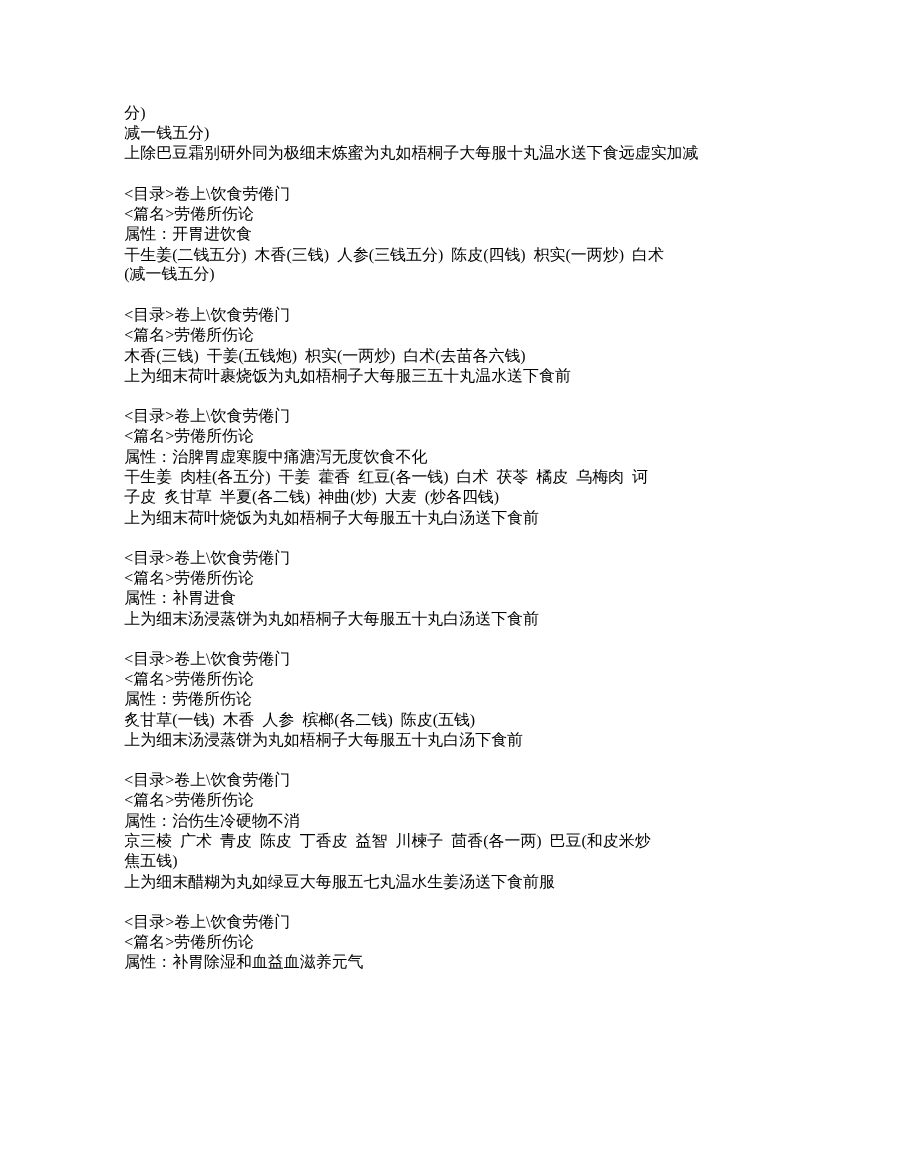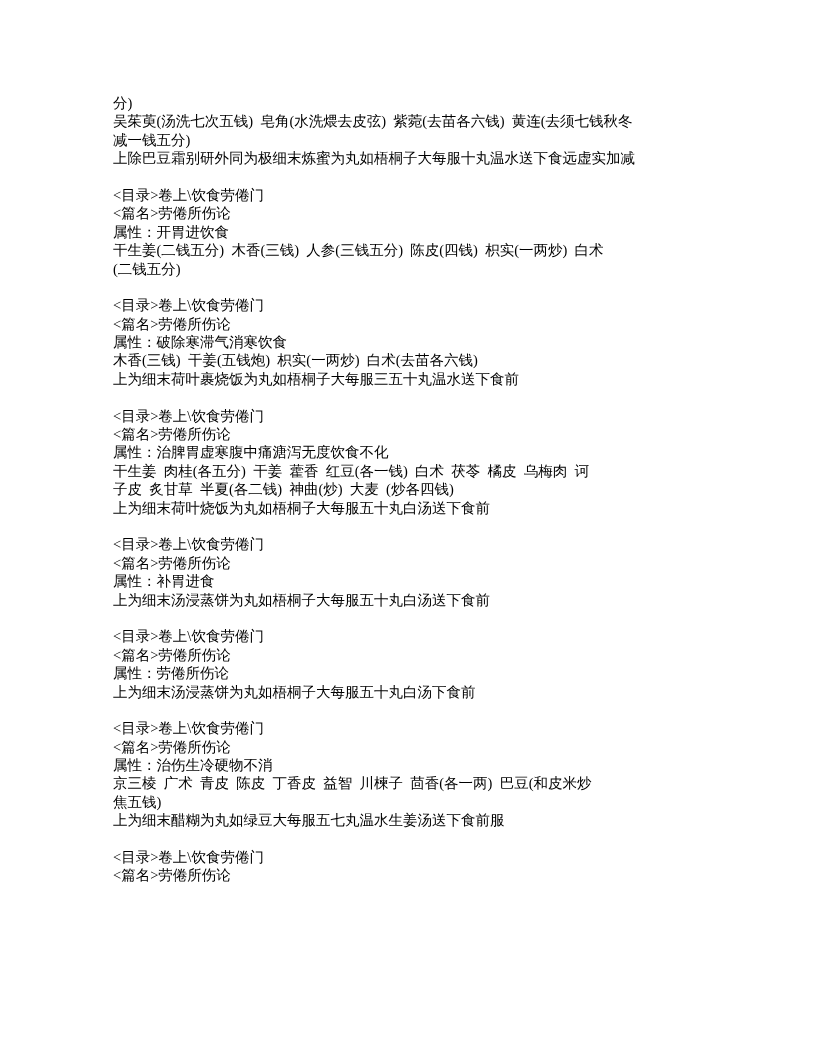--- a/index.html
+++ b/index.html
@@ -36,37 +36,35 @@
   }
 </style>
 </head>
 <body>
 
 <div class="page">
   <div class="content">
 
     <div class="block">
       <div class="line">分)</div>
-      <div class="line">吴茱萸(汤洗七次五钱)  皂角(水洗煨去皮弦)  紫菀(去苗各六钱)  黄连(去须七钱秋冬</div>
       <div class="line">减一钱五分)</div>
       <div class="line">上除巴豆霜别研外同为极细末炼蜜为丸如梧桐子大每服十丸温水送下食远虚实加减</div>
     </div>
 
     <div class="block">
       <div class="line">&lt;目录&gt;卷上\饮食劳倦门</div>
       <div class="line">&lt;篇名&gt;劳倦所伤论</div>
       <div class="line">属性：开胃进饮食</div>
       <div class="line">干生姜(二钱五分)  木香(三钱)  人参(三钱五分)  陈皮(四钱)  枳实(一两炒)  白术</div>
-      <div class="line">(二钱五分)</div>
+      <div class="line">(减一钱五分)</div>
     </div>
 
     <div class="block">
       <div class="line">&lt;目录&gt;卷上\饮食劳倦门</div>
       <div class="line">&lt;篇名&gt;劳倦所伤论</div>
-      <div class="line">属性：破除寒滞气消寒饮食</div>
       <div class="line">木香(三钱)  干姜(五钱炮)  枳实(一两炒)  白术(去苗各六钱)</div>
       <div class="line">上为细末荷叶裹烧饭为丸如梧桐子大每服三五十丸温水送下食前</div>
     </div>
 
     <div class="block">
       <div class="line">&lt;目录&gt;卷上\饮食劳倦门</div>
       <div class="line">&lt;篇名&gt;劳倦所伤论</div>
       <div class="line">属性：治脾胃虚寒腹中痛溏泻无度饮食不化</div>
       <div class="line">干生姜  肉桂(各五分)  干姜  藿香  红豆(各一钱)  白术  茯苓  橘皮  乌梅肉  诃</div>
       <div class="line">子皮  炙甘草  半夏(各二钱)  神曲(炒)  大麦  (炒各四钱)</div>
@@ -77,31 +75,33 @@
       <div class="line">&lt;目录&gt;卷上\饮食劳倦门</div>
       <div class="line">&lt;篇名&gt;劳倦所伤论</div>
       <div class="line">属性：补胃进食</div>
       <div class="line">上为细末汤浸蒸饼为丸如梧桐子大每服五十丸白汤送下食前</div>
     </div>
 
     <div class="block">
       <div class="line">&lt;目录&gt;卷上\饮食劳倦门</div>
       <div class="line">&lt;篇名&gt;劳倦所伤论</div>
       <div class="line">属性：劳倦所伤论</div>
+      <div class="line">炙甘草(一钱)  木香  人参  槟榔(各二钱)  陈皮(五钱)</div>
       <div class="line">上为细末汤浸蒸饼为丸如梧桐子大每服五十丸白汤下食前</div>
     </div>
 
     <div class="block">
       <div class="line">&lt;目录&gt;卷上\饮食劳倦门</div>
       <div class="line">&lt;篇名&gt;劳倦所伤论</div>
       <div class="line">属性：治伤生冷硬物不消</div>
       <div class="line">京三棱  广术  青皮  陈皮  丁香皮  益智  川楝子  茴香(各一两)  巴豆(和皮米炒</div>
       <div class="line">焦五钱)</div>
       <div class="line">上为细末醋糊为丸如绿豆大每服五七丸温水生姜汤送下食前服</div>
     </div>
 
     <div class="block">
       <div class="line">&lt;目录&gt;卷上\饮食劳倦门</div>
       <div class="line">&lt;篇名&gt;劳倦所伤论</div>
+      <div class="line">属性：补胃除湿和血益血滋养元气</div>
     </div>
 
   </div>
 </div>
 
 </body></html>

